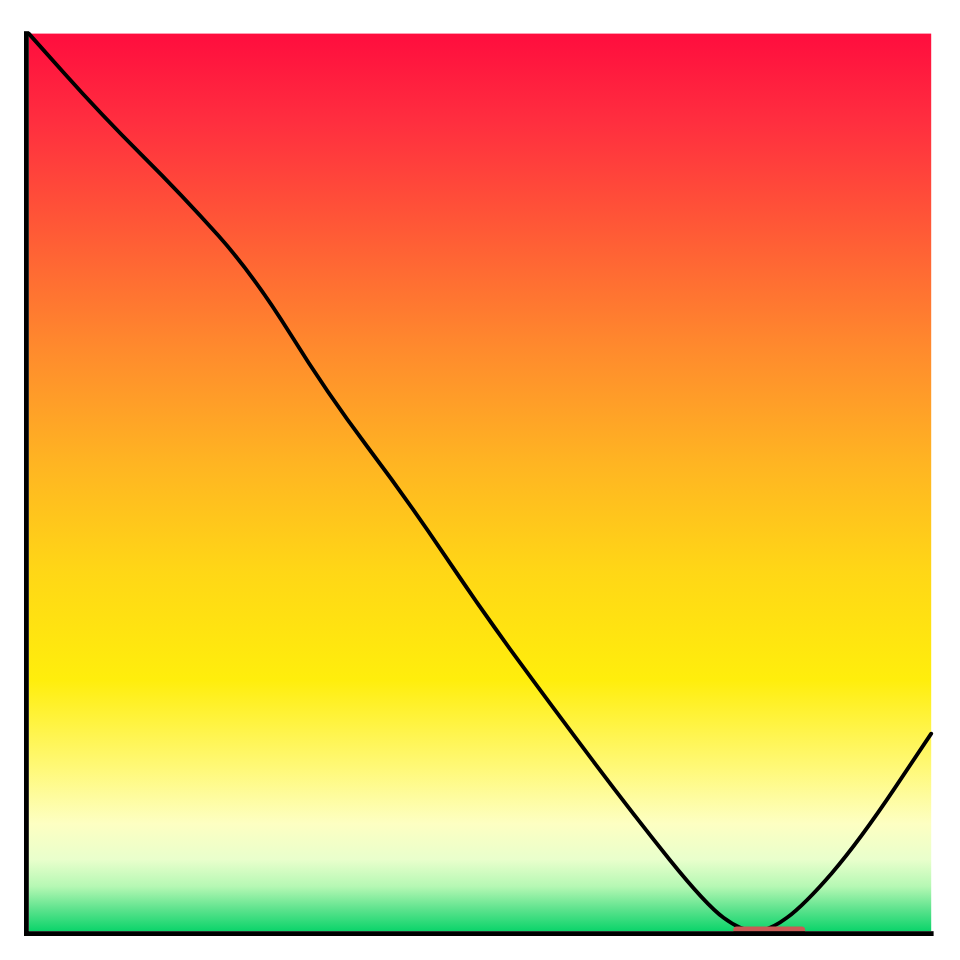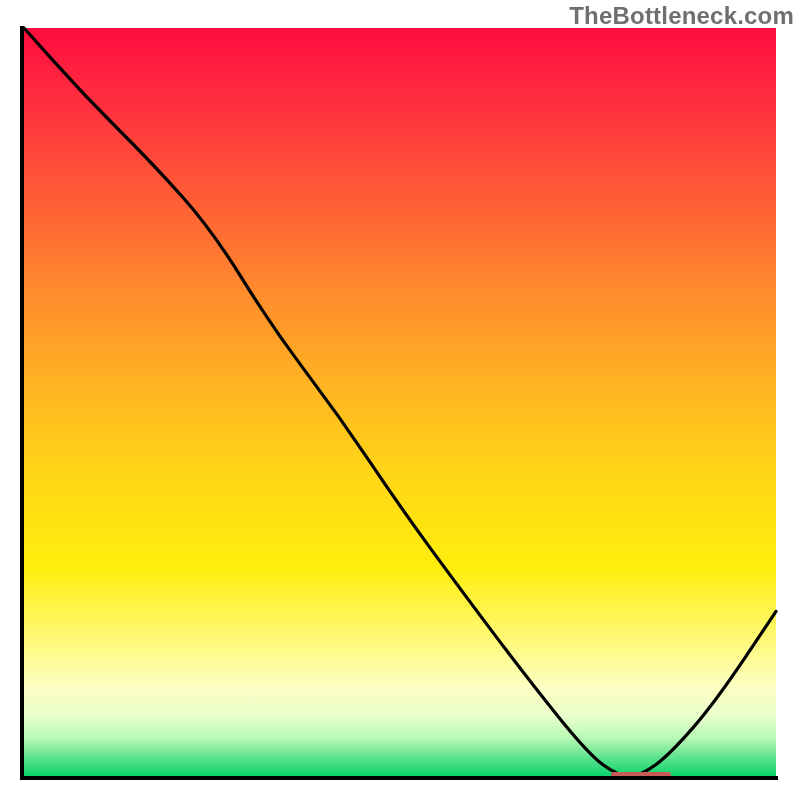--- a/index.html
+++ b/index.html
@@ -84,21 +84,20 @@
     height: 6px;
     background: #c85b55;
     border-radius: 3px;
   }
 </style>
 </head>
 <body>
 
 <div class="canvas">
 
-  <div class="watermark">TheBottleneck.com</div>
 
   <div class="plot-area"></div>
 
   <svg class="curve" viewBox="0 0 752 748" preserveAspectRatio="none">
     <path d="M 0.0 0.0 Q 0.0 0.0 30.1 33.6 Q 60.2 67.3 94.0 101.0 Q 127.8 134.6 157.9 168.3 Q 188.0 202.0 218.1 250.6 Q 248.2 299.2 282.0 344.1 Q 315.8 389.0 345.9 433.8 Q 376.0 478.7 406.1 519.9 Q 436.2 561.0 470.0 605.9 Q 503.8 650.8 533.9 688.2 Q 564.0 725.6 579.0 736.8 Q 594.1 748.0 605.3 748.0 Q 616.6 748.0 631.7 736.8 Q 646.7 725.6 669.3 699.4 Q 691.8 673.2 721.9 628.3 T 752.0 583.4"></path>
   </svg>
 
   <div class="flat-marker" style="left: 610.56px; width: 60.16px; top: 772px;"></div>
 
   <div class="axis-left"></div>

